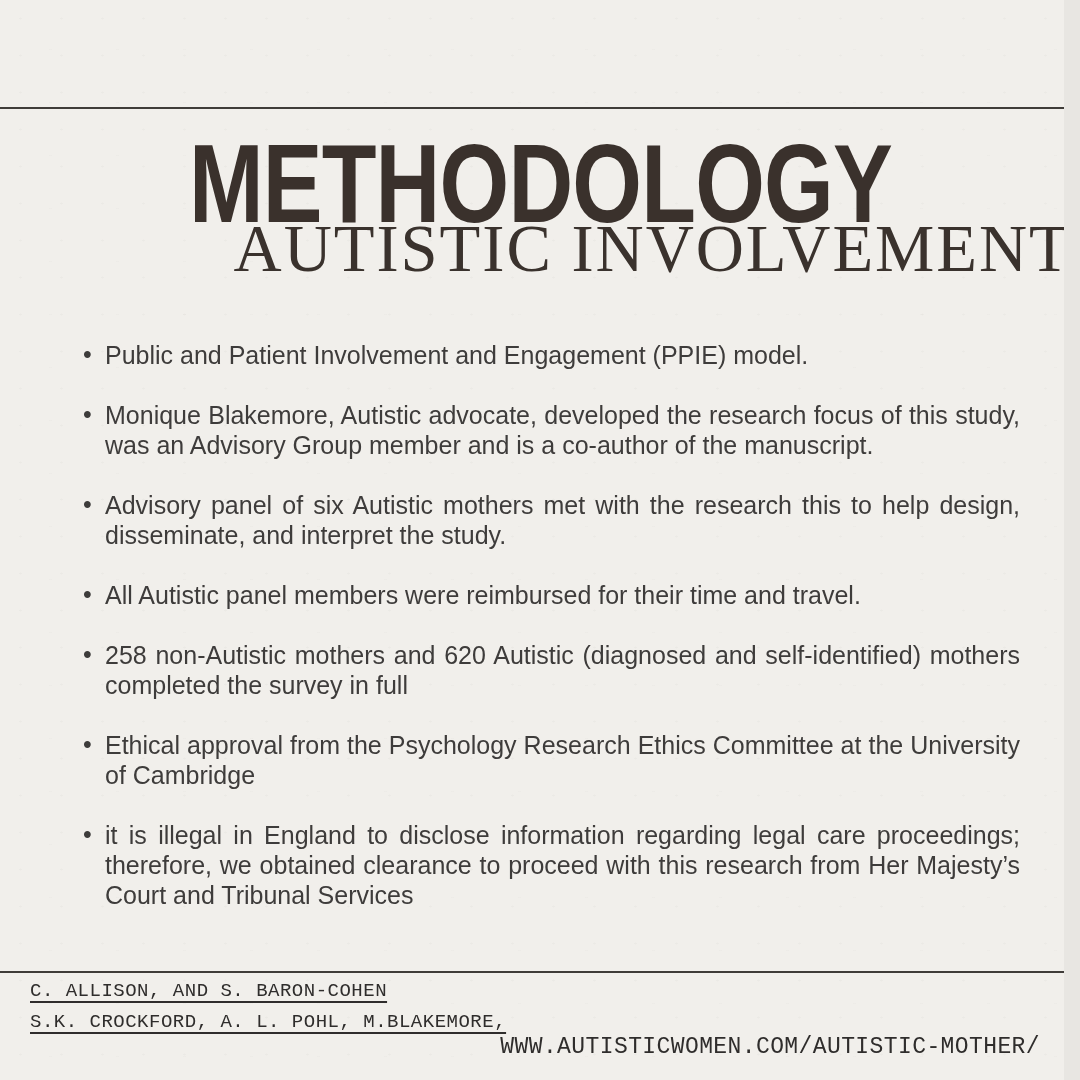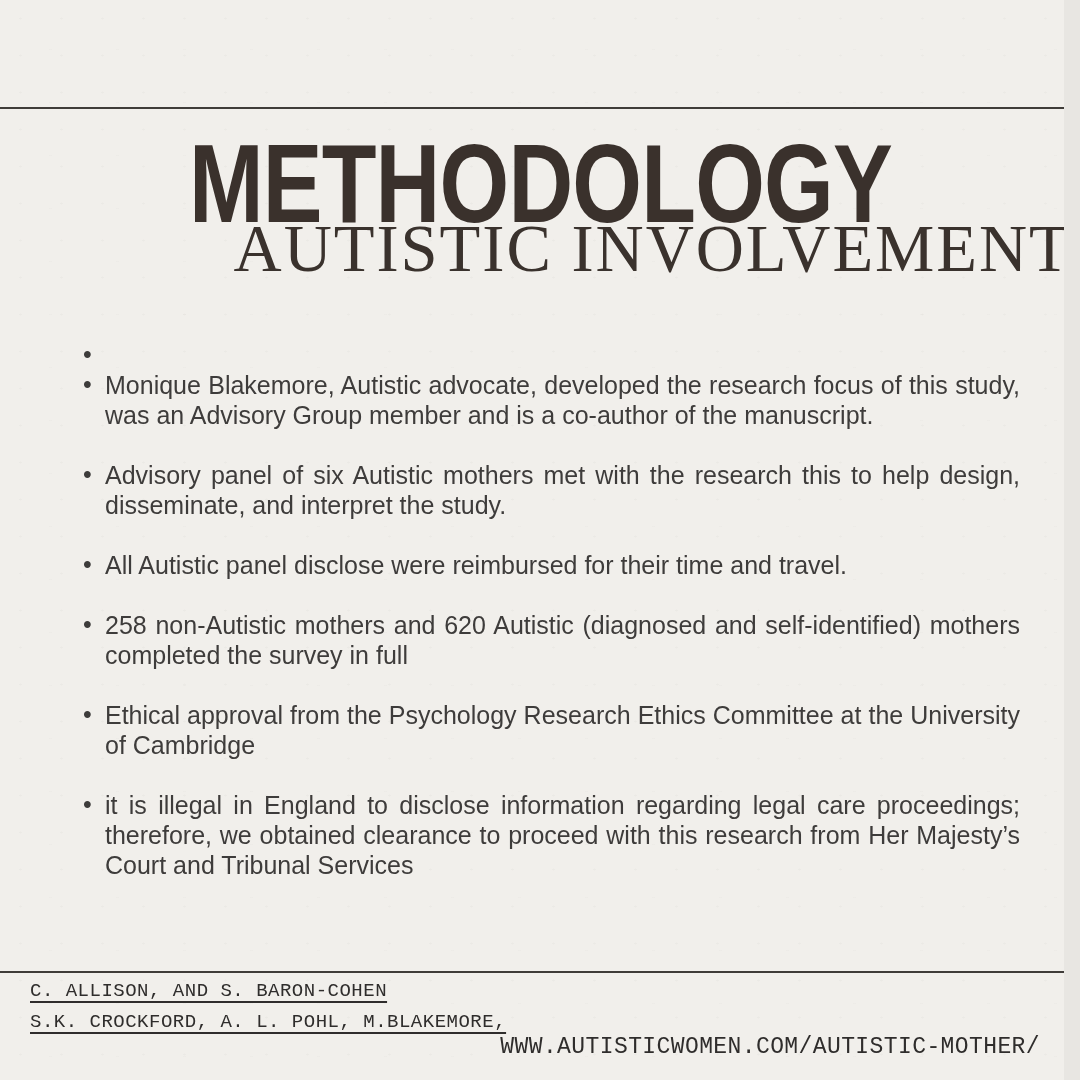--- a/index.html
+++ b/index.html
@@ -110,32 +110,33 @@
   <div class="title-wrap">
     <span class="title">METHODOLOGY</span>
   </div>
   <div class="subtitle-wrap">
     <span class="subtitle">AUTISTIC INVOLVEMENT</span>
   </div>
 
   <ul class="bullets">
     <li>
       <span class="dot">•</span>
+      <span>Public and Patient Involvement and Engagement (PPIE) model.</span>
     </li>
     <li>
       <span class="dot">•</span>
       <span>Monique Blakemore, Autistic advocate, developed the research focus of this study, was an Advisory Group member and is a co-author of the manuscript.</span>
     </li>
     <li>
       <span class="dot">•</span>
       <span>Advisory panel of six Autistic mothers met with the research this to help design, disseminate, and interpret the study.</span>
     </li>
     <li>
       <span class="dot">•</span>
-      <span>All Autistic panel disclose were reimbursed for their time and travel.</span>
+      <span>All Autistic panel members were reimbursed for their time and travel.</span>
     </li>
     <li>
       <span class="dot">•</span>
       <span>258 non-Autistic mothers and 620 Autistic (diagnosed and self-identified) mothers completed the survey in full</span>
     </li>
     <li>
       <span class="dot">•</span>
       <span>Ethical approval from the Psychology Research Ethics Committee at the University of Cambridge</span>
     </li>
     <li>

